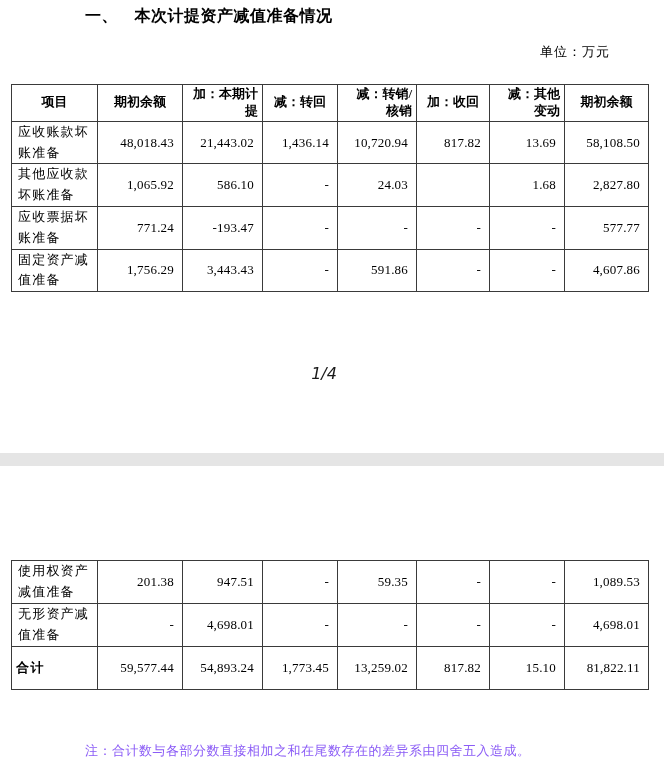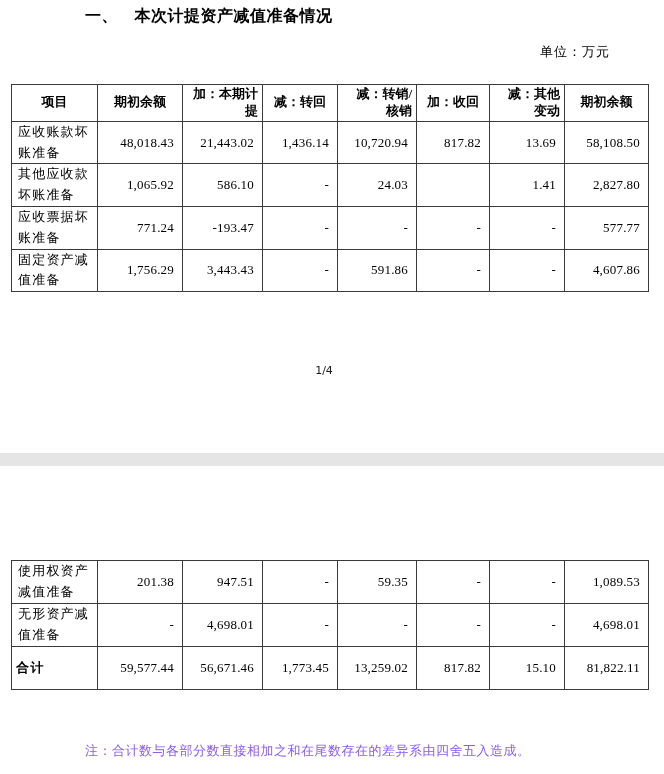--- a/index.html
+++ b/index.html
@@ -35,21 +35,21 @@
   #t2 td { height:43px; }
   td.label {
     text-align:left; padding:0 6px; letter-spacing:1.2px; line-height:1.6;
   }
   td.num { text-align:right; padding-right:8px; letter-spacing:0.2px; }
   td.total {
     text-align:left; font-weight:bold; letter-spacing:1.5px; padding:2px 4px;
   }
   .pageno {
     position:absolute; left:0; top:364px; width:648px; text-align:center;
-    font-size:11px; 
+    font-size:16px; font-style:italic;
     font-family:"DejaVu Sans","Liberation Sans",sans-serif; color:#1a1a1a;
   }
   .divider {
     position:absolute; left:0; top:453px; width:664px; height:13px;
     background:#e5e5e5;
   }
   .note {
     position:absolute; left:85px; top:742px; font-size:13px; color:#8b5cf6;
     letter-spacing:0.5px;
   }
@@ -100,21 +100,21 @@
           <td class="num">13.69</td>
           <td class="num">58,108.50</td>
         </tr>
         <tr>
           <td class="label">其他应收款坏账准备</td>
           <td class="num">1,065.92</td>
           <td class="num">586.10</td>
           <td class="num">-</td>
           <td class="num">24.03</td>
           <td class="num"></td>
-          <td class="num">1.41</td>
+          <td class="num">1.68</td>
           <td class="num">2,827.80</td>
         </tr>
         <tr>
           <td class="label">应收票据坏账准备</td>
           <td class="num">771.24</td>
           <td class="num">-193.47</td>
           <td class="num">-</td>
           <td class="num">-</td>
           <td class="num">-</td>
           <td class="num">-</td>
@@ -165,21 +165,21 @@
           <td class="num">4,698.01</td>
           <td class="num">-</td>
           <td class="num">-</td>
           <td class="num">-</td>
           <td class="num">-</td>
           <td class="num">4,698.01</td>
         </tr>
         <tr>
           <td class="label total">合计</td>
           <td class="num">59,577.44</td>
-          <td class="num">56,671.46</td>
+          <td class="num">54,893.24</td>
           <td class="num">1,773.45</td>
           <td class="num">13,259.02</td>
           <td class="num">817.82</td>
           <td class="num">15.10</td>
           <td class="num">81,822.11</td>
         </tr>
       </tbody>
   </table>
 
   <div class="note">注：合计数与各部分数直接相加之和在尾数存在的差异系由四舍五入造成。</div>

